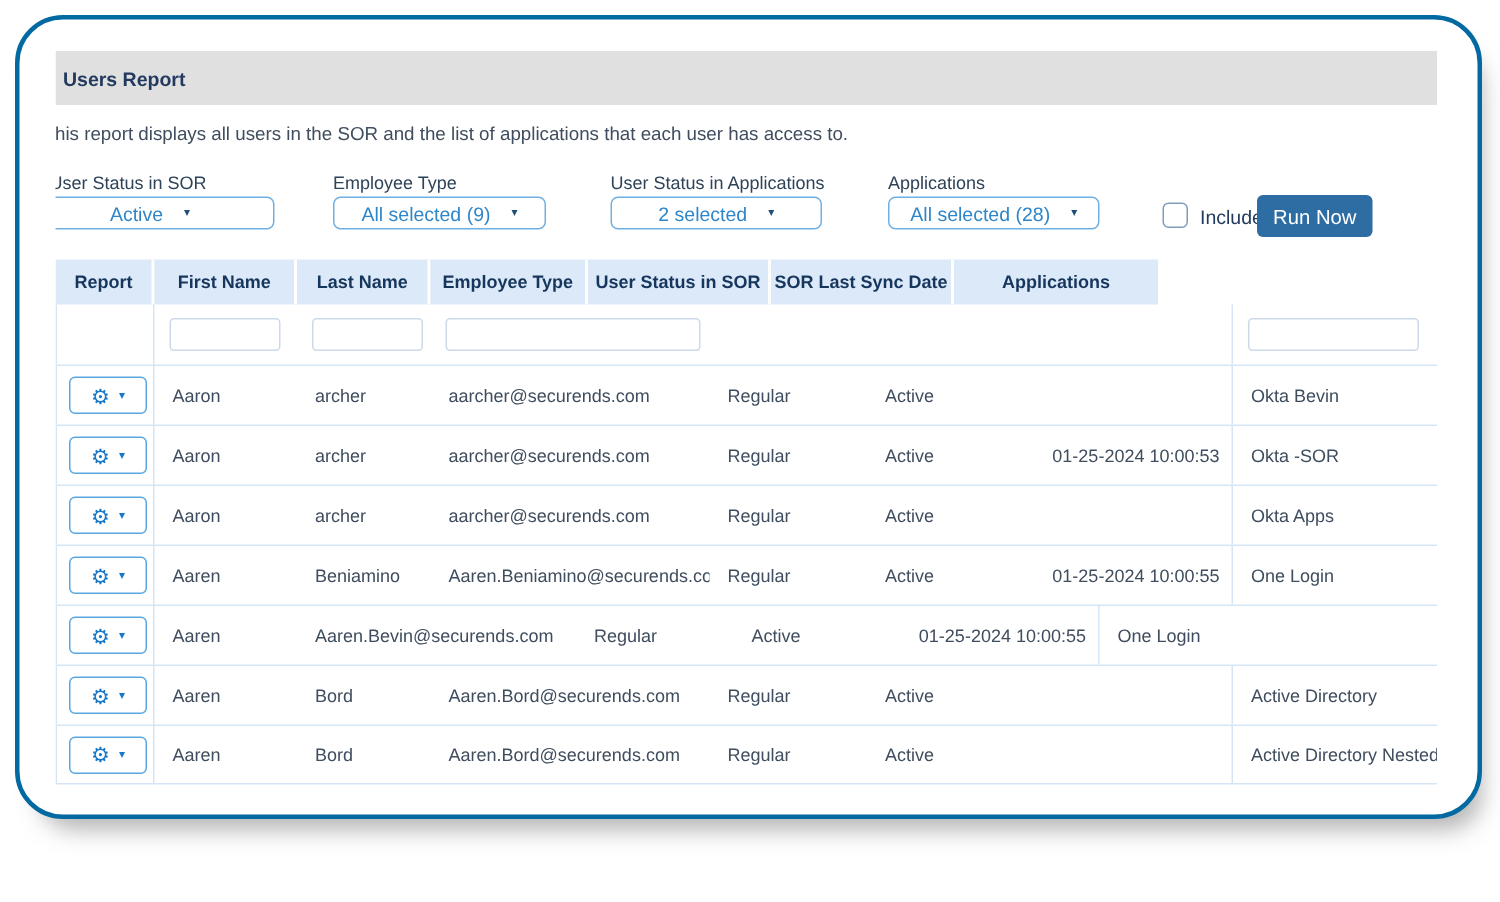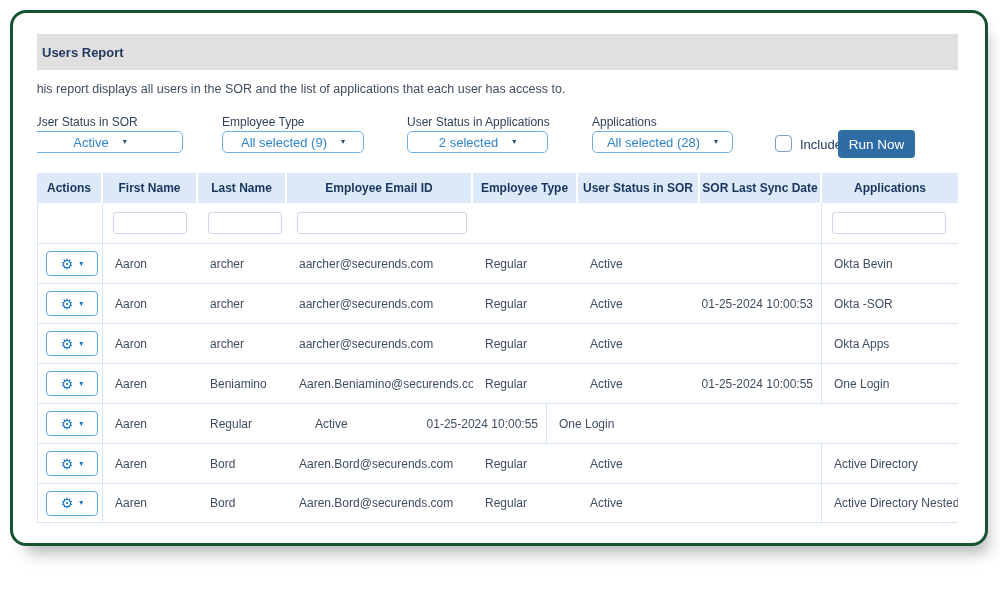--- a/index.html
+++ b/index.html
@@ -4,21 +4,21 @@
 <style>
   * { box-sizing: border-box; }
   html,body { margin:0; padding:0; }
   body {
     width:1000px; height:601px; position:relative; overflow:hidden;
     background:#ffffff;
     font-family:"Liberation Sans", sans-serif;
   }
   .frame {
     position:absolute; left:10px; top:10px; width:978px; height:536px;
-    border:3px solid #14532d; border-radius:16px; background:#fff;
+    border:3px solid #0369a1; border-radius:32px; background:#fff;
     box-shadow:8px 15px 15px -8px rgba(110,110,110,.5);
   }
   .clip {
     position:absolute; left:24px; top:7px; width:921px; height:514px;
     overflow:hidden;
   }
   
   .titlebar {
     position:absolute; left:0; top:14px; width:921px; height:36px;
     background:#e0e0e0; display:flex; align-items:center; padding-left:5px;
@@ -122,24 +122,23 @@
           <span class="caret">▾</span>
         </div>
       </div>
 
     <span class="checkbox"></span>
     <span class="include-label">Include E</span>
     <button class="run-now">Run Now</button>
 
     <div class="table">
       <div class="thr" id="thead">
-          <div class="th" style="width: 66px;">Actions</div>
+          <div class="th" style="width: 66px;">Report</div>
           <div class="th" style="width: 95px;">First Name</div>
           <div class="th" style="width: 89px;">Last Name</div>
-          <div class="th" style="width: 186px;">Employee Email ID</div>
           <div class="th" style="width: 105px;">Employee Type</div>
           <div class="th" style="width: 122px;">User Status in SOR</div>
           <div class="th" style="width: 122px;">SOR Last Sync Date</div>
           <div class="th" style="width: 136px;">Applications</div>
         </div>
       <div class="fr" id="tfilter">
           <div class="fc bl br" style="width: 66px;"></div>
           <div class="fc" style="width: 95px;">
             <input type="text" style="width: 74px;">
           </div>
@@ -218,20 +217,21 @@
             <div class="td" style="width: 136px;">One Login</div>
           </div>
           <div class="tr">
             <div class="td td-actions bl br" style="width: 66px;">
               <button class="gear-btn">
                 <span class="gear">⚙</span>
                 <span class="caret">▾</span>
               </button>
             </div>
             <div class="td" style="width: 95px;">Aaren</div>
+            <div class="td" style="width: 186px;">Aaren.Bevin@securends.com</div>
             <div class="td" style="width: 105px;">Regular</div>
             <div class="td" style="width: 122px;">Active</div>
             <div class="td td-sync br" style="width: 122px;">01-25-2024 10:00:55</div>
             <div class="td" style="width: 136px;">One Login</div>
           </div>
           <div class="tr">
             <div class="td td-actions bl br" style="width: 66px;">
               <button class="gear-btn">
                 <span class="gear">⚙</span>
                 <span class="caret">▾</span>

